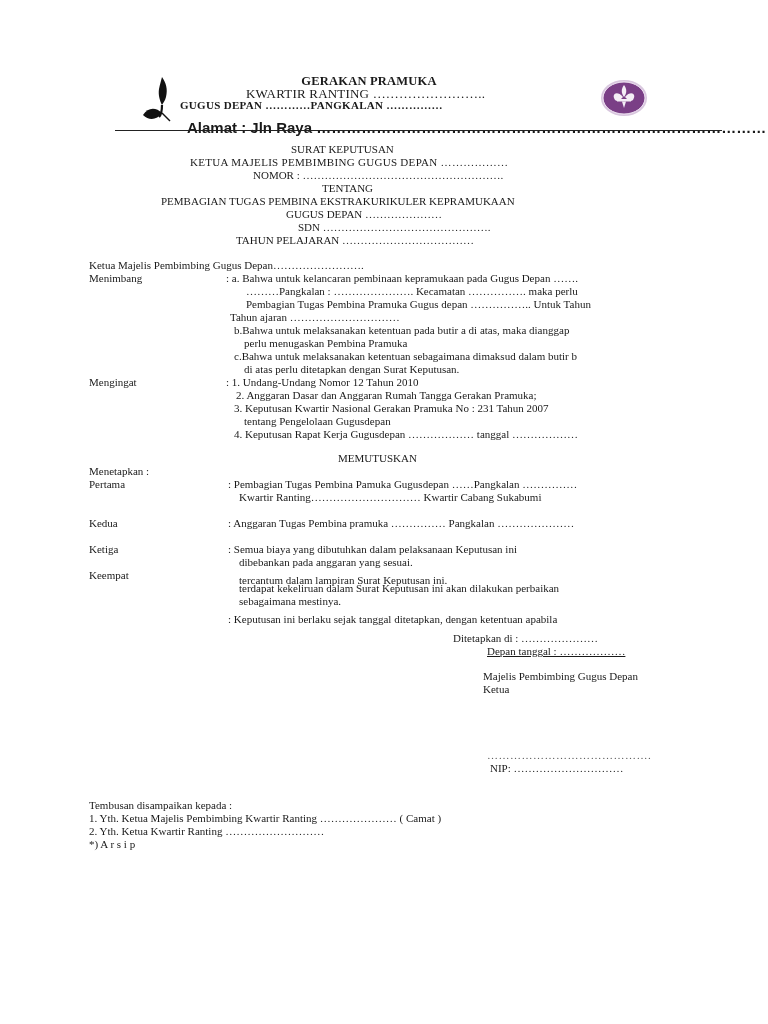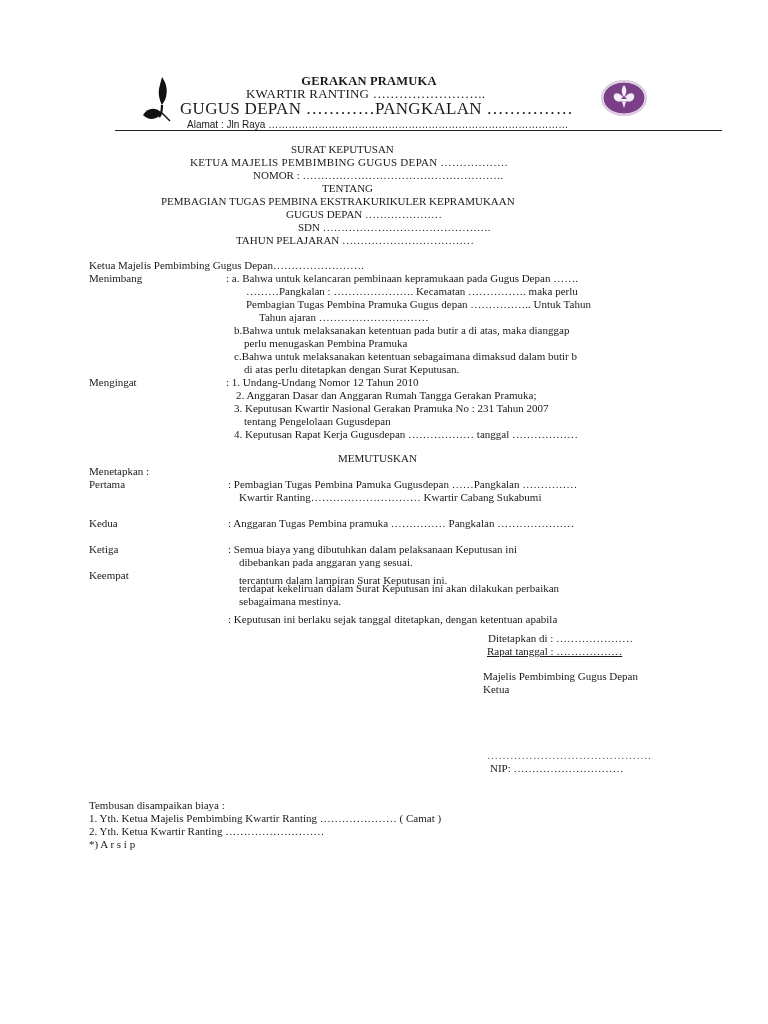--- a/index.html
+++ b/index.html
@@ -1,22 +1,22 @@
 <!DOCTYPE html>
 <html><head>
 <meta charset="utf-8">
 <style>
   html, body { margin: 0; padding: 0; background: #ffffff; }
   body { width: 768px; height: 1024px; position: relative; overflow: hidden;
          font-family: "Liberation Serif", "DejaVu Serif", serif; color: #1a1a1a; }
   .abs { position: absolute; white-space: nowrap; }
   .t12 { font-size: 11px; line-height: 13px; }
   .hdr-small { font-size: 12.5px; font-weight: bold; letter-spacing: 0.2px; text-align: center; }
-  .hdr-big { font-size: 17px; font-weight: normal; letter-spacing: 0.3px; }
-  .addr { font-family: "Liberation Sans", "DejaVu Sans", sans-serif; font-size: 10px; font-weight: normal; }
+  .hdr-big { font-size: 11px; font-weight: bold; letter-spacing: 0.3px; }
+  .addr { font-family: "Liberation Sans", "DejaVu Sans", sans-serif; font-size: 15px; font-weight: bold; }
   .center { text-align: center; left: 0; width: 768px; }
   .rule { position: absolute; left: 115px; top: 130px; width: 607px; height: 0;
           border-top: 1.5px solid #222; }
   .ul { text-decoration: underline; }
   .dots { color: #555; letter-spacing: 0.5px; }
 </style>
 </head>
 <body>
 
 <div>
@@ -58,21 +58,21 @@
   <div class="abs t12" style="top:234px; left:236px;">TAHUN PELAJARAN ………………………………</div>
 </div>
 
 <div>
   <div class="abs t12" style="top:259px; left:89px;">Ketua Majelis Pembimbing Gugus Depan…………………….</div>
 
   <div class="abs t12" style="top:272px; left:89px;">Menimbang</div>
   <div class="abs t12" style="top:272px; left:226px;">: a. Bahwa untuk kelancaran pembinaan kepramukaan  pada  Gugus Depan …….</div>
   <div class="abs t12" style="top:285px; left:246px;">………Pangkalan  : …………………. Kecamatan …………….  maka  perlu</div>
   <div class="abs t12" style="top:298px; left:246px;">Pembagian Tugas Pembina Pramuka Gugus depan ……………..  Untuk Tahun</div>
-  <div class="abs t12" style="top:311px; left:259px;">Tahun ajaran …………………………</div>
+  <div class="abs t12" style="top:311px; left:230px;">Tahun ajaran …………………………</div>
   <div class="abs t12" style="top:324px; left:234px;">b.Bahwa  untuk  melaksanakan  ketentuan  pada  butir  a di atas, maka dianggap</div>
   <div class="abs t12" style="top:337px; left:244px;">perlu menugaskan Pembina Pramuka</div>
   <div class="abs t12" style="top:350px; left:234px;">c.Bahwa untuk melaksanakan ketentuan sebagaimana dimaksud dalam butir b</div>
   <div class="abs t12" style="top:363px; left:244px;">di atas  perlu ditetapkan dengan Surat Keputusan.</div>
 
   <div class="abs t12" style="top:376px; left:89px;">Mengingat</div>
   <div class="abs t12" style="top:376px; left:226px;">: 1. Undang-Undang Nomor 12 Tahun 2010</div>
   <div class="abs t12" style="top:389px; left:236px;">2. Anggaran Dasar  dan Anggaran Rumah Tangga  Gerakan Pramuka;</div>
   <div class="abs t12" style="top:402px; left:234px;">3. Keputusan   Kwartir  Nasional  Gerakan  Pramuka  No :  231  Tahun  2007</div>
   <div class="abs t12" style="top:415px; left:244px;">tentang  Pengelolaan Gugusdepan</div>
@@ -93,26 +93,26 @@
   <div class="abs t12" style="top:543px; left:228px;">: Semua  biaya  yang  dibutuhkan  dalam  pelaksanaan  Keputusan  ini</div>
   <div class="abs t12" style="top:556px; left:239px;">dibebankan  pada  anggaran yang sesuai.</div>
 
   <div class="abs t12" style="top:569px; left:89px;">Keempat</div>
   <div class="abs t12" style="top:569px; left:228px;margin-top:44px;">: Keputusan  ini  berlaku  sejak  tanggal  ditetapkan,  dengan  ketentuan apabila</div>
   <div class="abs t12" style="top:582px; left:239px;text-align:right;">terdapat  kekeliruan dalam Surat Keputusan ini akan dilakukan perbaikan</div>
   <div class="abs t12" style="top:595px; left:239px;">sebagaimana mestinya.</div>
 </div>
 
 <div>
-  <div class="abs t12" style="top:632px; left:488px;">Ditetapkan di : …………………</div>
-  <div class="abs t12 ul" style="top:645px; left:487px;">Rapat tanggal  :  ………………</div>
+  <div class="abs t12" style="top:632px; left:453px;">Ditetapkan di : …………………</div>
+  <div class="abs t12 ul" style="top:645px; left:487px;">Depan tanggal  :  ………………</div>
   <div class="abs t12" style="top:670px; left:483px;">Majelis Pembimbing Gugus Depan</div>
   <div class="abs t12" style="top:683px; left:483px;">Ketua</div>
   <div class="abs t12 dots" style="top:749px; left:487px;">…………………………………….</div>
   <div class="abs t12" style="top:762px; left:490px;">NIP: …………………………</div>
 </div>
 
 <div>
-  <div class="abs t12" style="top:799px; left:89px;">Tembusan disampaikan biaya :</div>
+  <div class="abs t12" style="top:799px; left:89px;">Tembusan disampaikan kepada :</div>
   <div class="abs t12" style="top:812px; left:89px;">1. Yth. Ketua Majelis Pembimbing Kwartir Ranting ………………… ( Camat )</div>
   <div class="abs t12" style="top:825px; left:89px;">2. Yth. Ketua Kwartir Ranting ………………………</div>
   <div class="abs t12" style="top:838px; left:89px;">*) A r s i p</div>
 </div>
 
 </body></html>

